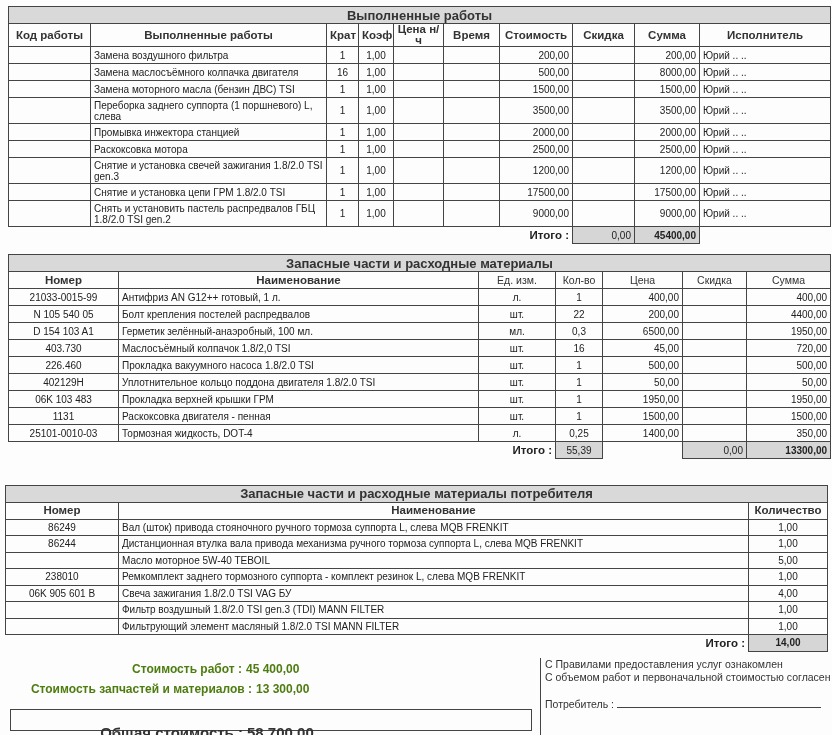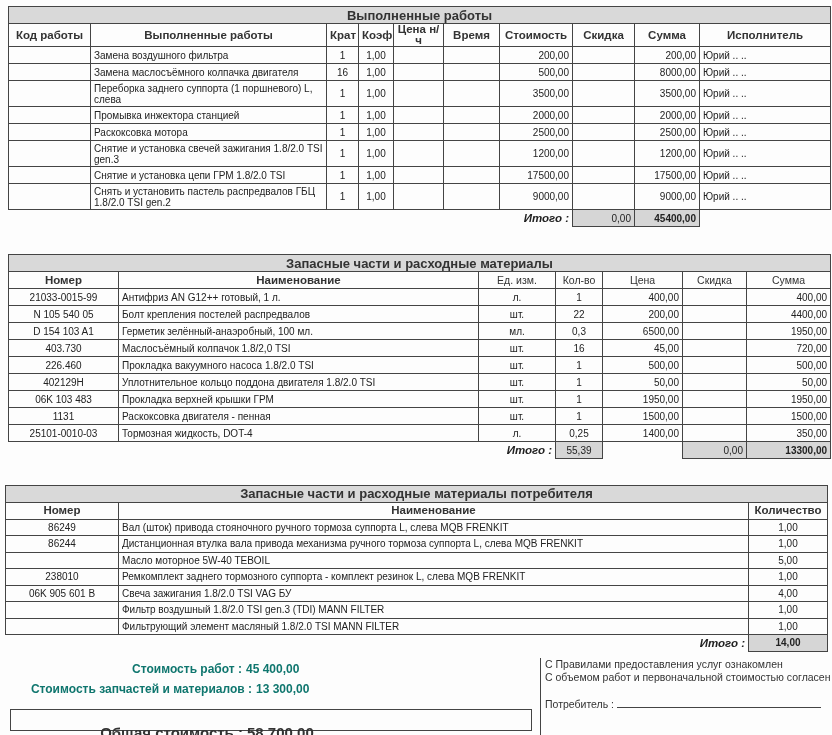--- a/index.html
+++ b/index.html
@@ -29,23 +29,23 @@
   
   #t1 { left: 8px; top: 6px; width: 822px; }
   #t1 td { height: 17px; }
   #t1 td.tall { height: 26px; }
   
   #t2 { left: 8px; top: 254px; width: 822px; }
   #t2 td { height: 17px; }
   
   #t3 { left: 5px; top: 485px; width: 822px; }
   #t3 td { height: 16.5px; }
-  .total-label { font-weight: bold; font-size: 11.5px; text-align: right; border: none; font-style: italic; }
-
-  .sum-line { font-weight: bold; font-size: 12px; color: #0f766e; }
+  .total-label { font-weight: bold; font-size: 11.5px; text-align: right; border: none; }
+
+  .sum-line { font-weight: bold; font-size: 12px; color: #4d7c0f; }
   #sum-works { left: 0; top: 662px; width: 380px; }
   #sum-parts { left: 10px; top: 682px; width: 380px; }
   .sum-line .lbl { display: inline-block; width: 242px; text-align: right; }
   .sum-line .val { display: inline-block; padding-left: 4px; }
   #grand { left: 10px; top: 709px; width: 522px; height: 22px; border: 1px solid #444;
            font-weight: bold; font-size: 15px; color: #333; padding-top: 14px; }
   #grand .lbl { display: inline-block; width: 232px; text-align: right; }
   #grand .val { display: inline-block; padding-left: 4px; }
   #consent { left: 540px; top: 658px; width: 292px; height: 77px; border-left: 1px solid #444;
              font-size: 10.5px; color: #333; padding-left: 4px; line-height: 13px; }
@@ -104,20 +104,32 @@
         <td class="c">16</td>
         <td class="c">1,00</td>
         <td class="r"></td>
         <td class="c"></td>
         <td class="r">500,00</td>
         <td class="r"></td>
         <td class="r">8000,00</td>
         <td class="l">Юрий .. ..</td>
       </tr>
       <tr>
+        <td class="c"></td>
+        <td class="l">Замена моторного масла (бензин ДВС) TSI</td>
+        <td class="c">1</td>
+        <td class="c">1,00</td>
+        <td class="r"></td>
+        <td class="c"></td>
+        <td class="r">1500,00</td>
+        <td class="r"></td>
+        <td class="r">1500,00</td>
+        <td class="l">Юрий .. ..</td>
+      </tr>
+      <tr>
         <td class="c tall"></td>
         <td class="l tall">Переборка заднего суппорта (1 поршневого) L, слева</td>
         <td class="c tall">1</td>
         <td class="c tall">1,00</td>
         <td class="r tall"></td>
         <td class="c tall"></td>
         <td class="r tall">3500,00</td>
         <td class="r tall"></td>
         <td class="r tall">3500,00</td>
         <td class="l tall">Юрий .. ..</td>

